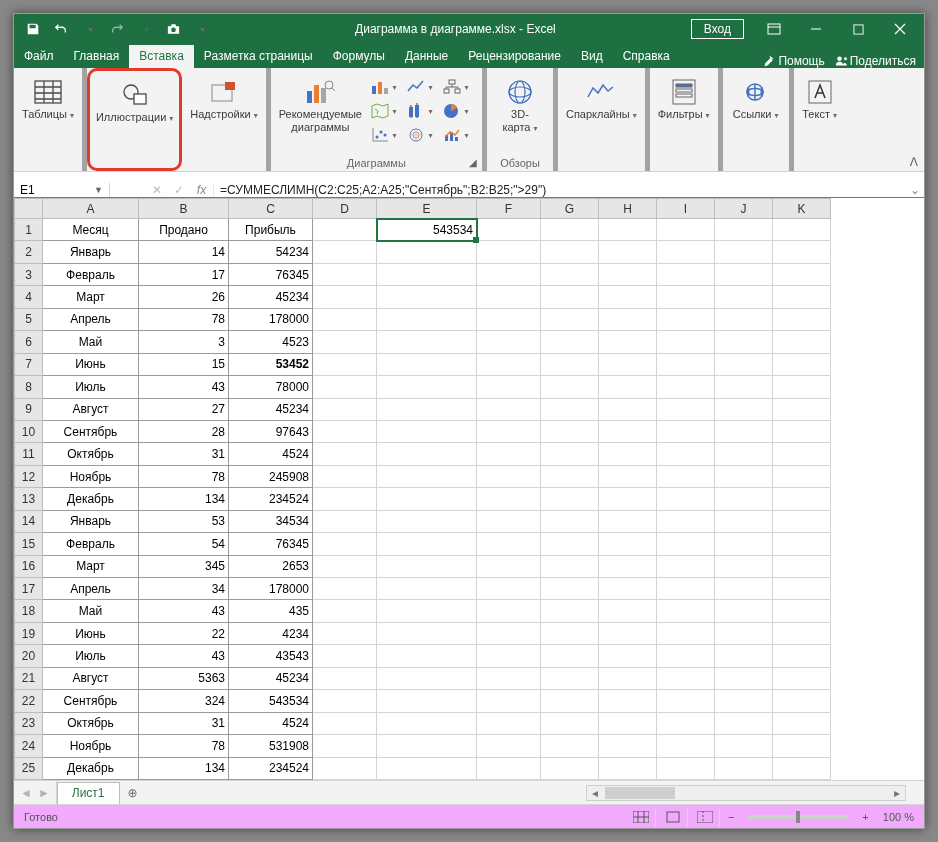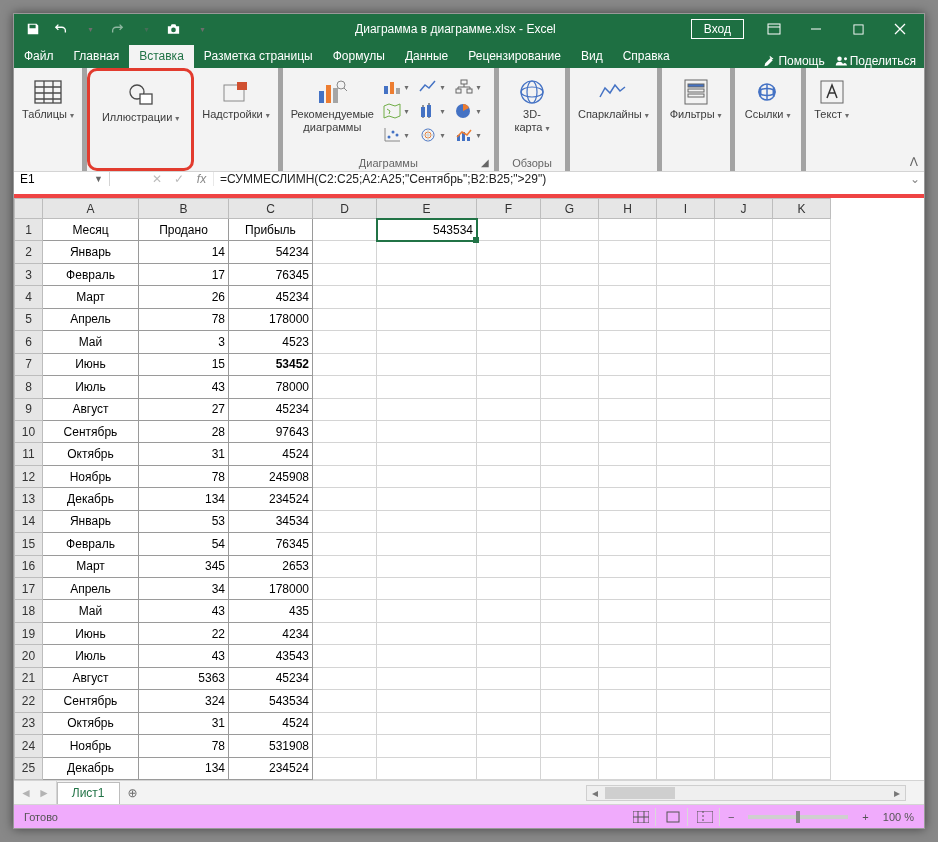--- a/index.html
+++ b/index.html
@@ -27,21 +27,21 @@
 .bigbtn { display:flex; flex-direction:column; align-items:center; justify-content:center; padding:4px 2px; min-width:54px; }
 .bigbtn .icn { width:32px; height:32px; display:flex; align-items:center; justify-content:center; }
 .bigbtn .lbl { font-size:11px; color:#3b3b3b; text-align:center; line-height:13px; }
 .drop::after { content:"▾"; font-size:8px; color:#6d6d6d; margin-left:3px; }
 .highlight { border:3px solid #e23b2e; border-radius:10px; }
 .smallgrid { display:grid; grid-template-columns:repeat(3,32px); grid-auto-rows:22px; gap:2px 4px; padding:4px 4px 0; }
 .smallbtn { display:flex; align-items:center; justify-content:center; }
 .dlglaunch { position:absolute; right:2px; bottom:2px; width:14px; height:14px; font-size:10px; color:#666; display:flex; align-items:center; justify-content:center; }
 .ribbon-collapse { position:absolute; right:6px; bottom:2px; color:#666; font-size:12px; }
 
-.namebox-row { height:26px; border-bottom:4px solid #ef4444; display:flex; align-items:flex-start; background:#fff; }
+.namebox-row { height:26px; border-bottom:1px solid #ef4444; display:flex; align-items:flex-end; background:#fff; }
 .namebox { width:96px; border-right:1px solid #d4d4d4; display:flex; align-items:center; padding:0 6px; font-size:12px; }
 .namebox .dd { margin-left:auto; color:#666; font-size:9px; }
 .fx-btn { width:24px; display:flex; align-items:center; justify-content:center; border-right:1px solid #e8e8e8; color:#888; font-style:italic; }
 .fbar-btn { width:22px; display:flex; align-items:center; justify-content:center; color:#888; }
 .formula { flex:1; padding:0 6px; display:flex; align-items:center; font-size:12px; color:#222; }
 .fbar-expand { width:18px; display:flex; align-items:center; justify-content:center; color:#888;}
 
 .grid-wrap { flex:1; display:flex; overflow:hidden; background:#fff; position:relative; }
 .grid { border-collapse:collapse; table-layout:fixed; }
 .grid th, .grid td { border:1px solid #d4d4d4; font-size:12px; height:19px; padding:0 3px; background:#fff; }
@@ -156,21 +156,21 @@
         <div class="icn">
             <svg width="28" height="24" viewBox="0 0 28 24" fill="none" stroke="#4a4a4a" stroke-width="1.3">
               <rect x="1" y="1" width="26" height="22"></rect>
               <path d="M1 7h26M1 13h26M1 19h26M10 1v22M19 1v22"></path>
             </svg>
           </div>
         <div class="lbl drop">Таблицы</div>
       </div>
     </div>
 
-    <div class="rgroup highlight" style="padding:4px 10px 2px">
+    <div class="rgroup highlight" style="padding:4px 4px 2px">
       <div class="bigbtn">
         <div class="icn">
             <svg width="30" height="26" viewBox="0 0 30 26" fill="none" stroke="#4a4a4a" stroke-width="1.3">
               <circle cx="11" cy="10" r="7"></circle>
               <rect x="14" y="12" width="12" height="10" fill="#fff"></rect>
             </svg>
           </div>
         <div class="lbl drop">Иллюстрации</div>
       </div>
     </div>

